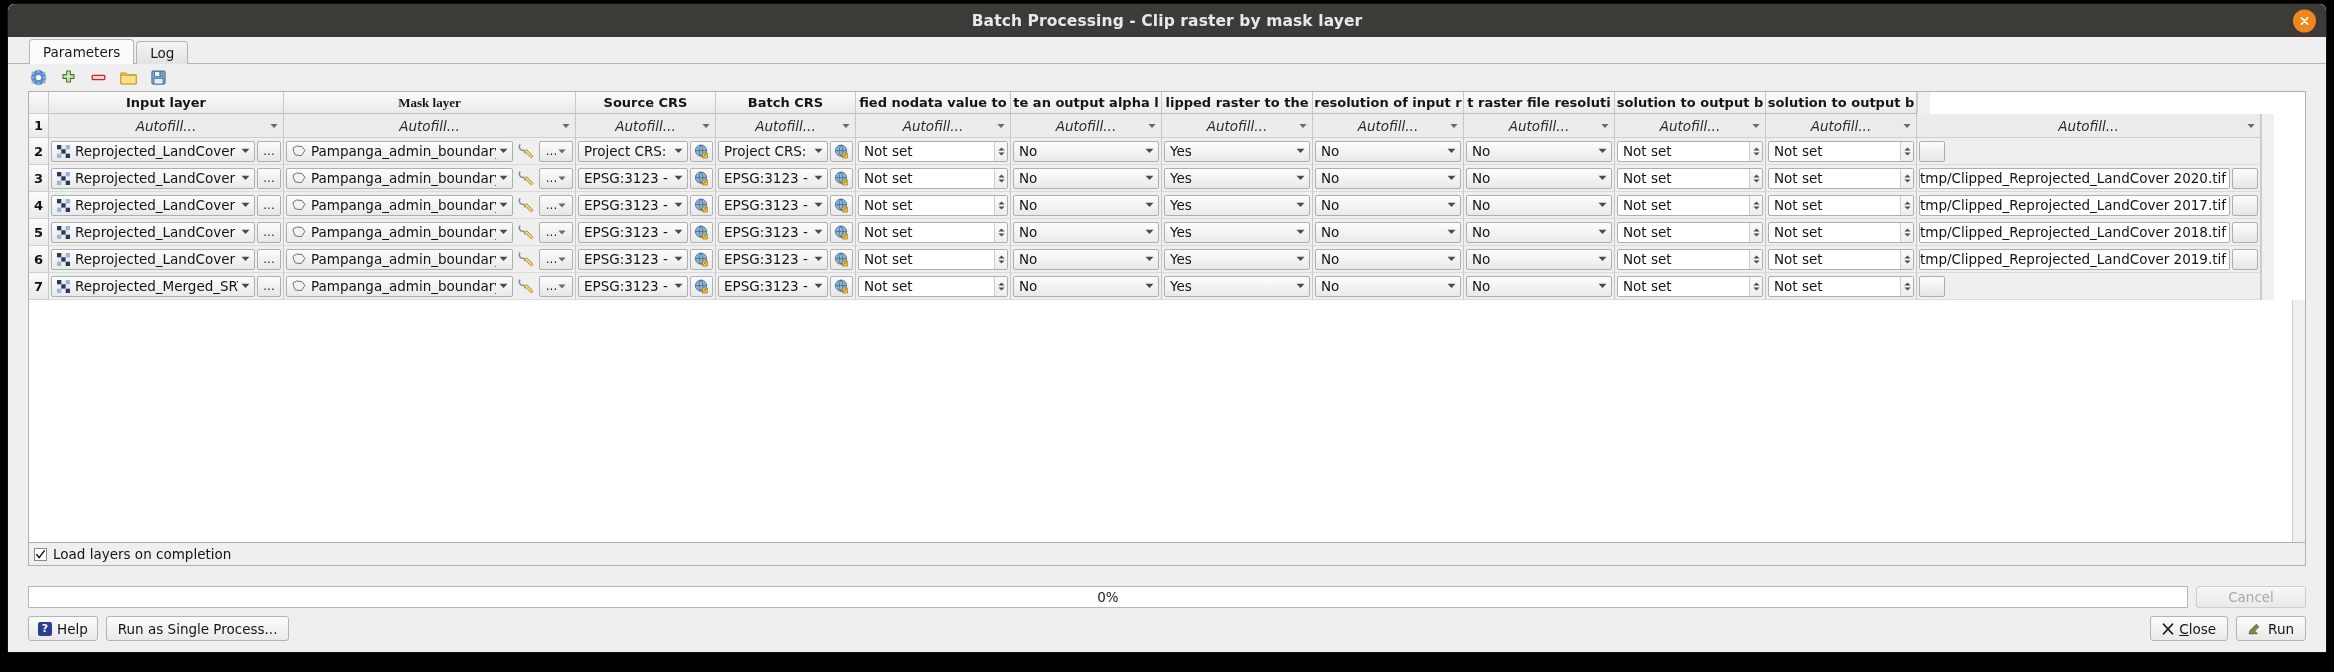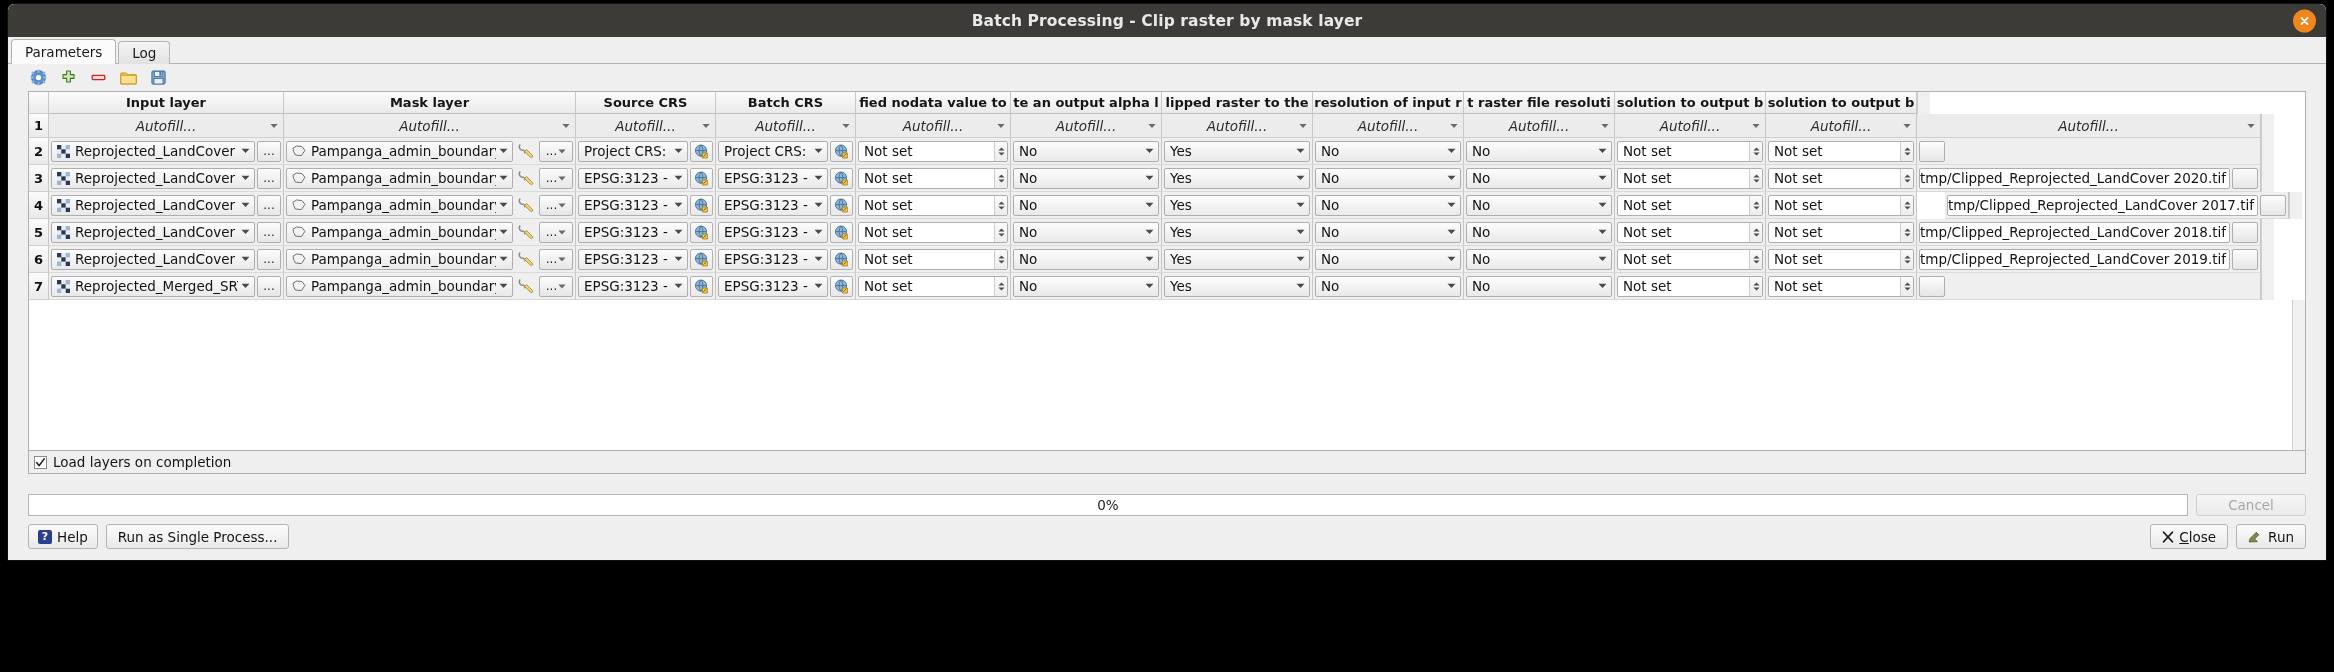--- a/index.html
+++ b/index.html
@@ -6,21 +6,21 @@
   html, body {
     margin: 0; padding: 0;
     width: 2334px; height: 672px;
     background: #000;
     font-family: "DejaVu Sans", "Liberation Sans", sans-serif;
     overflow: hidden;
   }
   .window {
     position: absolute;
     left: 8px; top: 4px;
-    width: 2318px; height: 556px;
+    width: 2318px; height: 648px;
     background: #efefef;
     border-radius: 6px 6px 0 0;
     display: flex; flex-direction: column;
     overflow: hidden;
     box-shadow: 0 0 0 1px #111;
   }
   
   .titlebar {
     height: 33px; flex: 0 0 33px;
     background: #3c3b37;
@@ -40,21 +40,21 @@
     transform: translateY(-50%);
     width: 23px; height: 23px; border-radius: 50%;
     background: #f0861e;
     display: flex; align-items: center; justify-content: center;
     cursor: pointer;
   }
   .close-btn svg { display: block; }
   
   .tabstrip {
     flex: 0 0 27px; height: 27px;
-    padding-left: 3px;
+    padding-left: 21px;
     display: flex; align-items: flex-end;
     background: #efefef;
     position: relative;
   }
   .tabstrip::after{
     content:""; position:absolute; left:0; right:0; bottom:0; height:1px;
     background:#b4b4b4;
   }
   .tab {
     position: relative; z-index: 2;
@@ -366,21 +366,21 @@
         <rect x="3" y="8.4" width="9" height="5.6" fill="#e9eef4" stroke="#3f6d99" stroke-width="0.8"></rect>
       </svg>
     </div>
   </div>
 
   <div class="table-wrap">
     <div class="grid" id="grid">
         <div class="row hrow">
           <div class="numcell blank"></div>
           <div class="hcell" style="width:235px;flex:0 0 235px;">Input layer</div>
-          <div class="hcell" style="width:292px;flex:0 0 292px;">Mask layer</div>
+          <div class="hcell" style="width:292px;flex:0 0 292px;font-family:Liberation Serif, serif;">Mask layer</div>
           <div class="hcell" style="width:140px;flex:0 0 140px;">Source CRS</div>
           <div class="hcell" style="width:140px;flex:0 0 140px;">Batch CRS</div>
           <div class="hcell" style="width:155px;flex:0 0 155px;">fied nodata value to</div>
           <div class="hcell" style="width:151px;flex:0 0 151px;">te an output alpha l</div>
           <div class="hcell" style="width:151px;flex:0 0 151px;">lipped raster to the</div>
           <div class="hcell" style="width:151px;flex:0 0 151px;">resolution of input r</div>
           <div class="hcell" style="width:151px;flex:0 0 151px;">t raster file resoluti</div>
           <div class="hcell" style="width:151px;flex:0 0 151px;">solution to output b</div>
           <div class="hcell" style="width:151px;flex:0 0 151px;">solution to output b</div>
           <div class="vscroll"></div>
@@ -920,21 +920,21 @@
               <span class="sarrows">
                 <svg width="7" height="4" viewBox="0 0 7 4">
                   <path d="M3.5 0.4 L6.6 3.6 L0.4 3.6 Z" fill="#4e4e4e"></path>
                 </svg>
                 <svg width="7" height="4" viewBox="0 0 7 4" style="margin-top:1px">
                   <path d="M3.5 3.6 L0.4 0.4 L6.6 0.4 Z" fill="#4e4e4e"></path>
                 </svg>
               </span>
             </span>
           </div>
-          <div class="dcell" style="width:344px;flex:0 0 344px;margin-left:28px;">
+          <div class="dcell" style="width:344px;flex:0 0 344px;">
             <span class="textin">
               <span>tmp/Clipped_Reprojected_LandCover 2017.tif</span>
             </span>
             <span class="btn-plain"></span>
           </div>
           <div class="vscroll"></div>
         </div>
         <div class="row drow">
           <div class="numcell">5</div>
           <div class="dcell" style="width:235px;flex:0 0 235px;">

